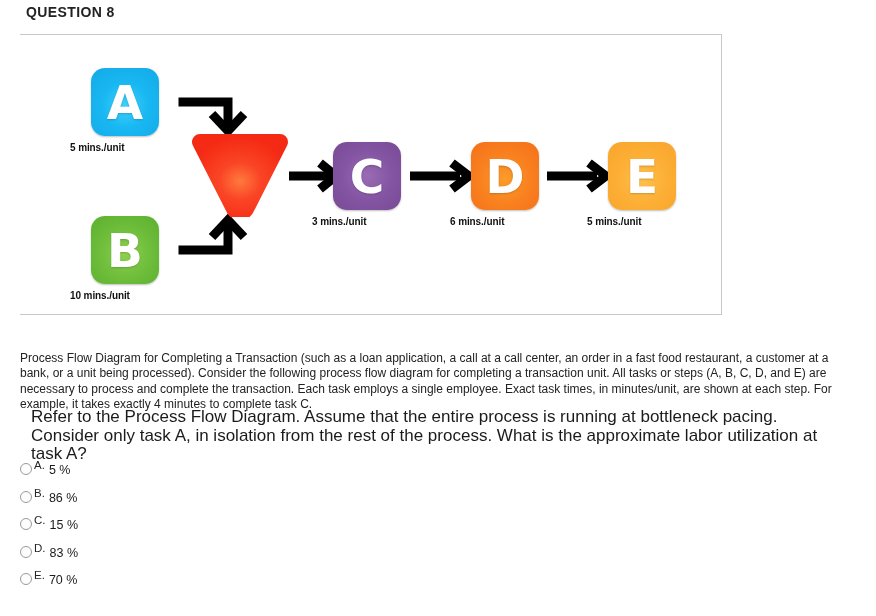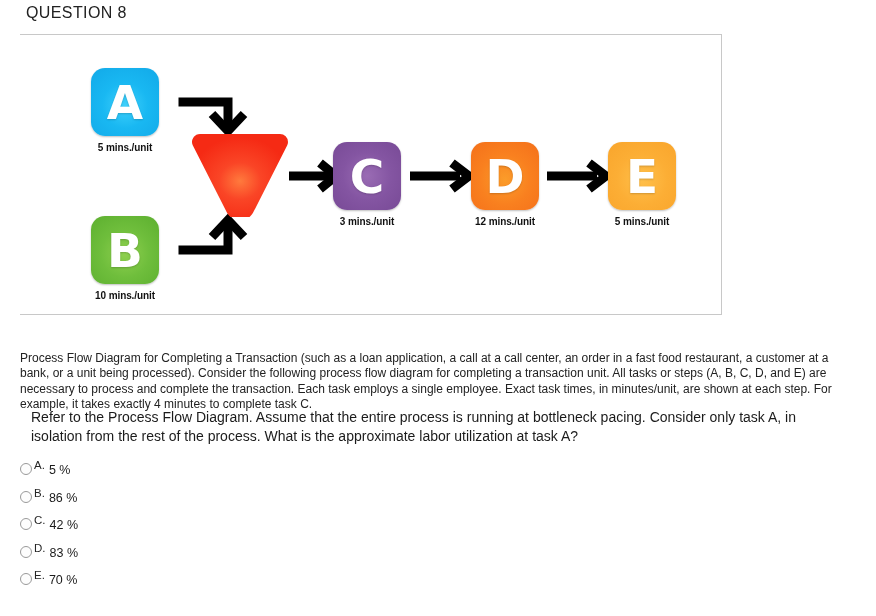--- a/index.html
+++ b/index.html
@@ -15,22 +15,22 @@
     color: #1a1a1a;
     position: relative;
     overflow: hidden;
   }
 
   
   .q-header {
     position: absolute;
     left: 26px;
     top: 4px;
-    font-size: 16px;
-    font-weight: normal;
+    font-size: 14px;
+    font-weight: bold;
     letter-spacing: 0.4px;
     color: #222222;
   }
 
   
   .diagram-panel {
     position: absolute;
     left: 20px;
     top: 34px;
     width: 702px;
@@ -63,21 +63,20 @@
     justify-content: center;
     font-weight: bold;
     font-size: 47px;
     line-height: 1;
     color: #ffffff;
     font-family: "DejaVu Sans", sans-serif;
     text-shadow: 0 1px 2px rgba(0,0,0,0.18);
     box-shadow: 0 1px 2px rgba(0,0,0,0.25);
   }
   .node-label {
-    text-align: center;
     width: 110px;
     margin-left: -21px;
     margin-top: 6px;
     font-size: 10px;
     font-weight: bold;
     color: #111111;
     letter-spacing: -0.1px;
     white-space: nowrap;
   }
 
@@ -114,21 +113,21 @@
     line-height: 15.3px;
     color: #222222;
     text-align: left;
     margin-top: 12px;
   }
   .question-text {
     position: absolute;
     left: 31px;
     top: 408px;
     width: 800px;
-    font-size: 14px;
+    font-size: 17px;
     line-height: 18.5px;
     color: #1b1b1b;
   }
 
   
   .options {
     position: absolute;
     left: 21px;
     top: 459px;
     width: 400px;
@@ -232,21 +231,21 @@
       <div class="node-box box-c">
         <span>C</span>
       </div>
       <div class="node-label">3 mins./unit</div>
     </div>
 
     <div class="node" style="left:451px; top:107px;">
       <div class="node-box box-d">
         <span>D</span>
       </div>
-      <div class="node-label">12 mins./unit</div>
+      <div class="node-label">6 mins./unit</div>
     </div>
 
     <div class="node" style="left:588px; top:107px;">
       <div class="node-box box-e">
         <span>E</span>
       </div>
       <div class="node-label">5 mins./unit</div>
     </div>
 
   </div>
@@ -263,21 +262,21 @@
     <span class="opt-value">5 %</span>
   </div>
   <div class="option-row">
     <span class="radio"></span>
     <span class="opt-letter">B.</span>
     <span class="opt-value">86 %</span>
   </div>
   <div class="option-row">
     <span class="radio"></span>
     <span class="opt-letter">C.</span>
-    <span class="opt-value">42 %</span>
+    <span class="opt-value">15 %</span>
   </div>
   <div class="option-row">
     <span class="radio"></span>
     <span class="opt-letter">D.</span>
     <span class="opt-value">83 %</span>
   </div>
   <div class="option-row">
     <span class="radio"></span>
     <span class="opt-letter">E.</span>
     <span class="opt-value">70 %</span>

